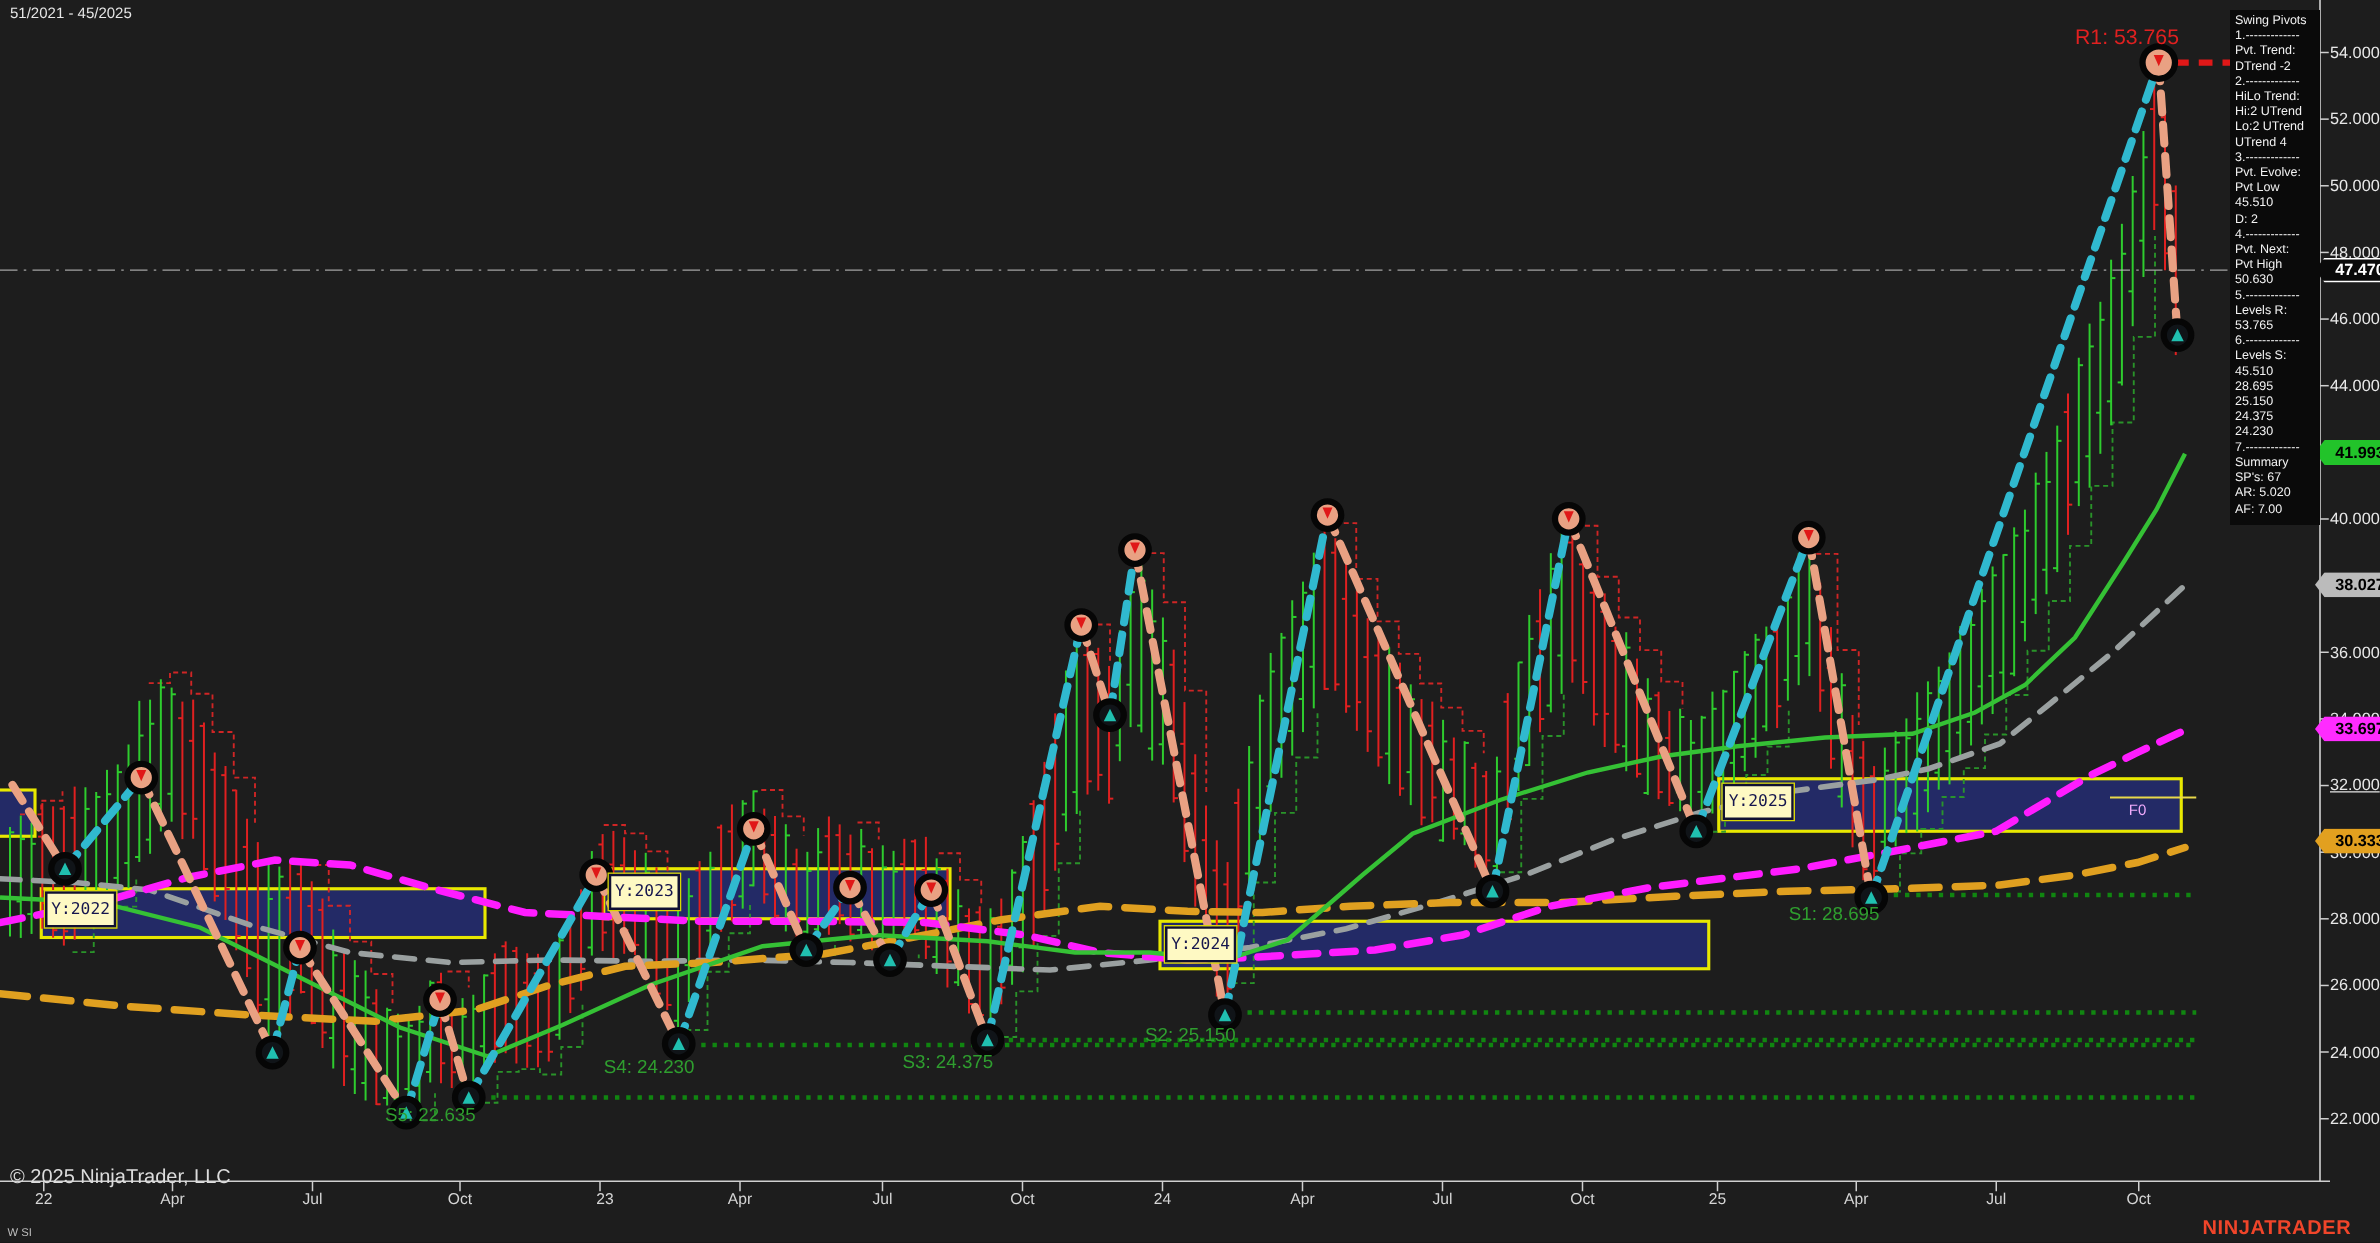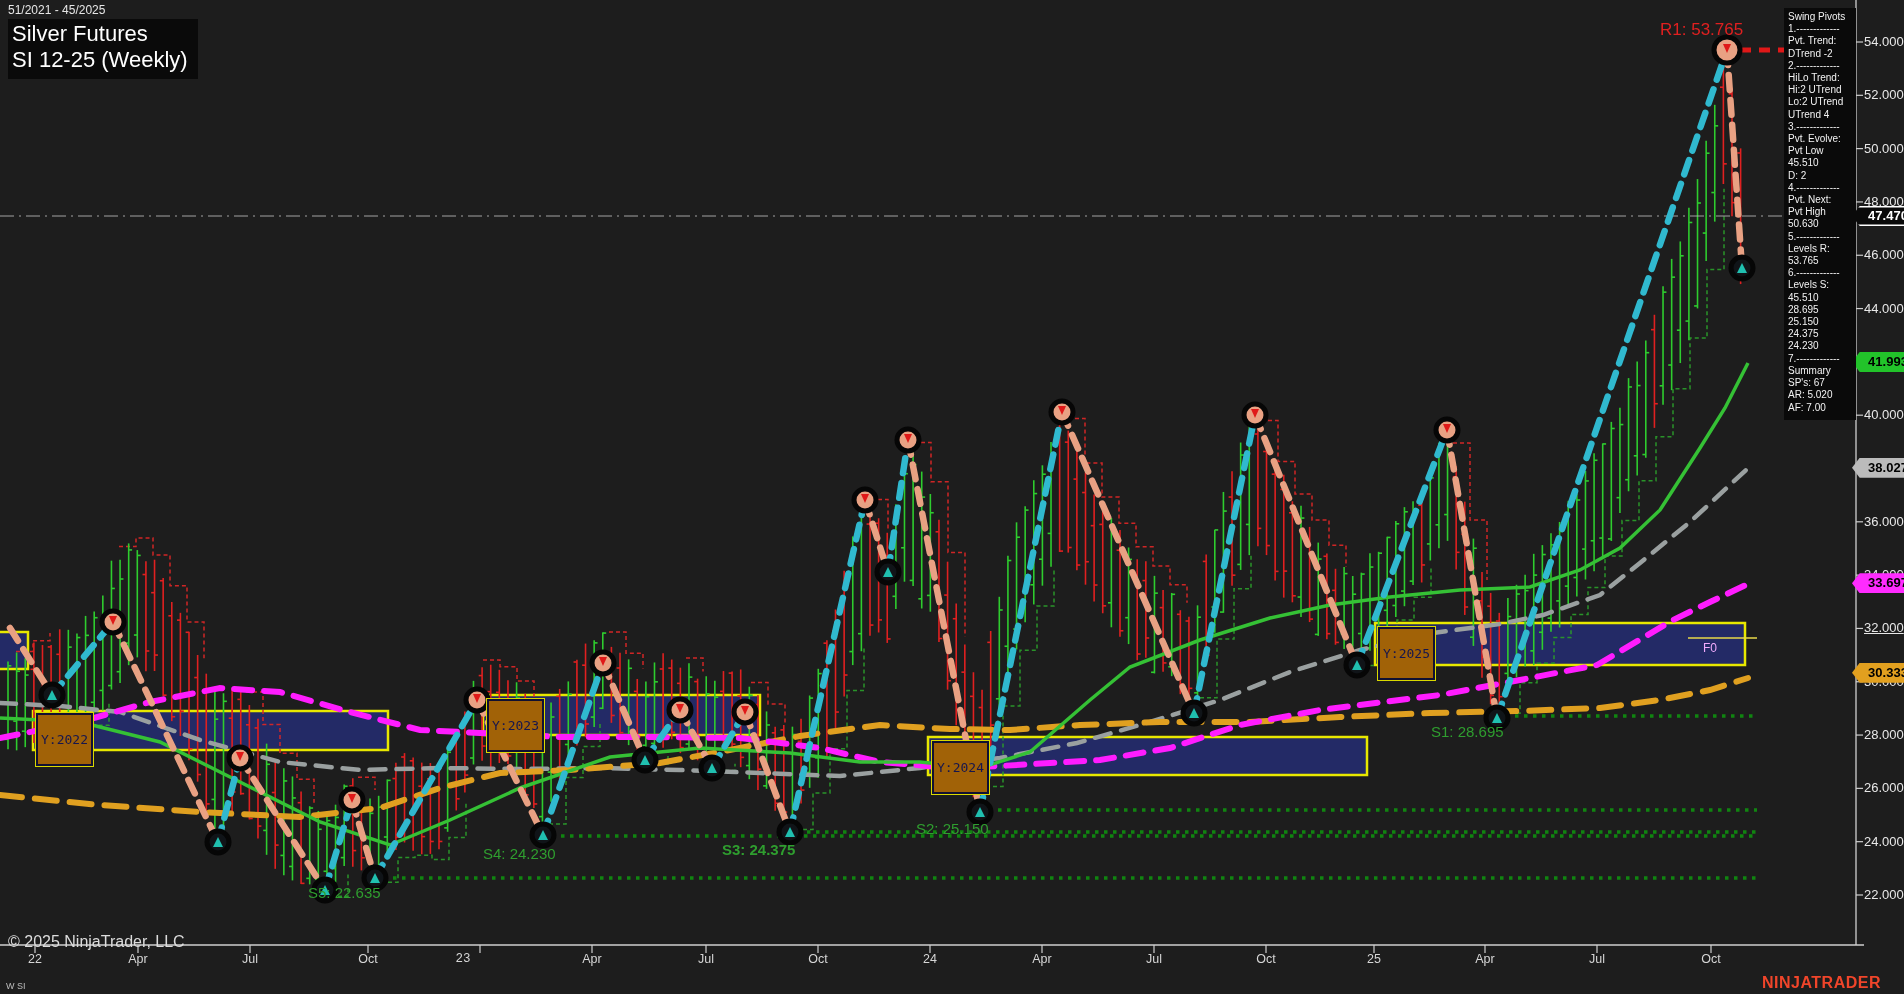--- a/index.html
+++ b/index.html
@@ -15,23 +15,23 @@
   .pivot-panel div{white-space:nowrap;overflow:hidden;}
   .copyright{position:absolute;left:8px;top:933px;color:#dcdcdc;font-size:16px;z-index:30;}
   .wsi{position:absolute;left:6px;top:981px;color:#bdbdbd;font-size:9px;z-index:30;}
   .watermark{position:absolute;left:1762px;top:974px;color:#f0452a;font-size:16px;
              font-weight:bold;letter-spacing:.5px;z-index:30;}
   .tick-label{position:absolute;left:1864px;color:#e8e8e8;font-size:13px;z-index:20;}
   .price-marker{position:absolute;left:1852px;height:20px;min-width:52px;font-size:13px;
                 font-weight:bold;text-align:center;line-height:20px;z-index:25;padding:0 2px 0 10px;
                 clip-path:polygon(0 50%,12% 0,100% 0,100% 100%,12% 100%);}
   .time-label{position:absolute;top:952px;color:#d6d6d6;font-size:12.5px;transform:translateX(-50%);z-index:20;}
-  .year-chip{position:absolute;z-index:26;background:#a16207;color:#16164e;border:2px solid #101032;
+  .year-chip{position:absolute;z-index:26;background:#fef9c3;color:#16164e;border:2px solid #101032;
              outline:1px solid #d9d900;font-family:"DejaVu Sans Mono",monospace;font-size:13px;
-             padding:16px 3px;line-height:17px;}
+             padding:4px 3px;line-height:17px;}
   .s-label{position:absolute;color:#2f9e2f;font-size:15px;z-index:22;}
   .r1-label{position:absolute;color:#e02020;font-size:17px;z-index:22;}
   .f0-label{position:absolute;color:#f0abfc;font-size:12px;z-index:22;}
 </style>
 </head>
 <body>
 
 <div id="app">
   <svg id="chartSvg" width="1904" height="994">
       <rect x="-30" y="632" width="58" height="37" fill="#232a66" stroke="#e8e800" stroke-width="2.5"></rect>
@@ -793,24 +793,20 @@
       <line x1="1042" y1="945" x2="1042" y2="953" stroke="#cfcfcf" stroke-width="1.2"></line>
       <line x1="1154" y1="945" x2="1154" y2="953" stroke="#cfcfcf" stroke-width="1.2"></line>
       <line x1="1266" y1="945" x2="1266" y2="953" stroke="#cfcfcf" stroke-width="1.2"></line>
       <line x1="1374" y1="945" x2="1374" y2="953" stroke="#cfcfcf" stroke-width="1.2"></line>
       <line x1="1485" y1="945" x2="1485" y2="953" stroke="#cfcfcf" stroke-width="1.2"></line>
       <line x1="1597" y1="945" x2="1597" y2="953" stroke="#cfcfcf" stroke-width="1.2"></line>
       <line x1="1711" y1="945" x2="1711" y2="953" stroke="#cfcfcf" stroke-width="1.2"></line>
     </svg>
 
   <div class="range-label">51/2021 - 45/2025</div>
-  <div class="title-box">
-    <div class="t1">Silver Futures</div>
-    <div class="t2">SI 12-25 (Weekly)</div>
-  </div>
 
   <div class="pivot-panel" id="pivotPanel">
       <div>Swing Pivots</div>
       <div>1.-------------</div>
       <div>Pvt. Trend:</div>
       <div>DTrend -2</div>
       <div>2.-------------</div>
       <div>HiLo Trend:</div>
       <div>Hi:2 UTrend</div>
       <div>Lo:2 UTrend</div>
@@ -863,39 +859,39 @@
       <div class="price-marker" style="top: 352.059px; background: rgb(34, 195, 42); color: rgb(0, 0, 0);">41.993</div>
       <div class="price-marker" style="top: 457.776px; background: rgb(187, 187, 187); color: rgb(0, 0, 0);">38.027</div>
       <div class="price-marker" style="top: 573.197px; background: rgb(255, 43, 255); color: rgb(0, 0, 0);">33.697</div>
       <div class="price-marker" style="top: 662.868px; background: rgb(226, 160, 31); color: rgb(0, 0, 0);">30.333</div>
     </div>
   <div id="timeAxis">
       <div class="time-label" style="left: 35px;">22</div>
       <div class="time-label" style="left: 138px;">Apr</div>
       <div class="time-label" style="left: 250px;">Jul</div>
       <div class="time-label" style="left: 368px;">Oct</div>
-      <div class="time-label" style="left: 463px; font-family: Liberation Mono, monospace;">23</div>
+      <div class="time-label" style="left: 484px;">23</div>
       <div class="time-label" style="left: 592px;">Apr</div>
       <div class="time-label" style="left: 706px;">Jul</div>
       <div class="time-label" style="left: 818px;">Oct</div>
       <div class="time-label" style="left: 930px;">24</div>
       <div class="time-label" style="left: 1042px;">Apr</div>
       <div class="time-label" style="left: 1154px;">Jul</div>
       <div class="time-label" style="left: 1266px;">Oct</div>
       <div class="time-label" style="left: 1374px;">25</div>
       <div class="time-label" style="left: 1485px;">Apr</div>
       <div class="time-label" style="left: 1597px;">Jul</div>
       <div class="time-label" style="left: 1711px;">Oct</div>
     </div>
   <div id="overlayLabels">
       <div class="r1-label" style="left: 1660px; top: 20px;">R1: 53.765</div>
       <div class="f0-label" style="left: 1703px; top: 641px;">F0</div>
       <div class="s-label" style="left: 308px; top: 884px;">S5: 22.635</div>
       <div class="s-label" style="left: 483px; top: 845px;">S4: 24.230</div>
-      <div class="s-label" style="left: 722px; top: 841px; font-weight: bold;">S3: 24.375</div>
+      <div class="s-label" style="left: 722px; top: 841px;">S3: 24.375</div>
       <div class="s-label" style="left: 916px; top: 820px;">S2: 25.150</div>
       <div class="s-label" style="left: 1431px; top: 723px;">S1: 28.695</div>
       <div class="year-chip" style="left: 36px; top: 713px;">Y:2022</div>
       <div class="year-chip" style="left: 487px; top: 699px;">Y:2023</div>
       <div class="year-chip" style="left: 932px; top: 741px;">Y:2024</div>
       <div class="year-chip" style="left: 1378px; top: 627px;">Y:2025</div>
     </div>
 
   <div class="copyright">© 2025 NinjaTrader, LLC</div>
   <div class="wsi">W SI</div>

